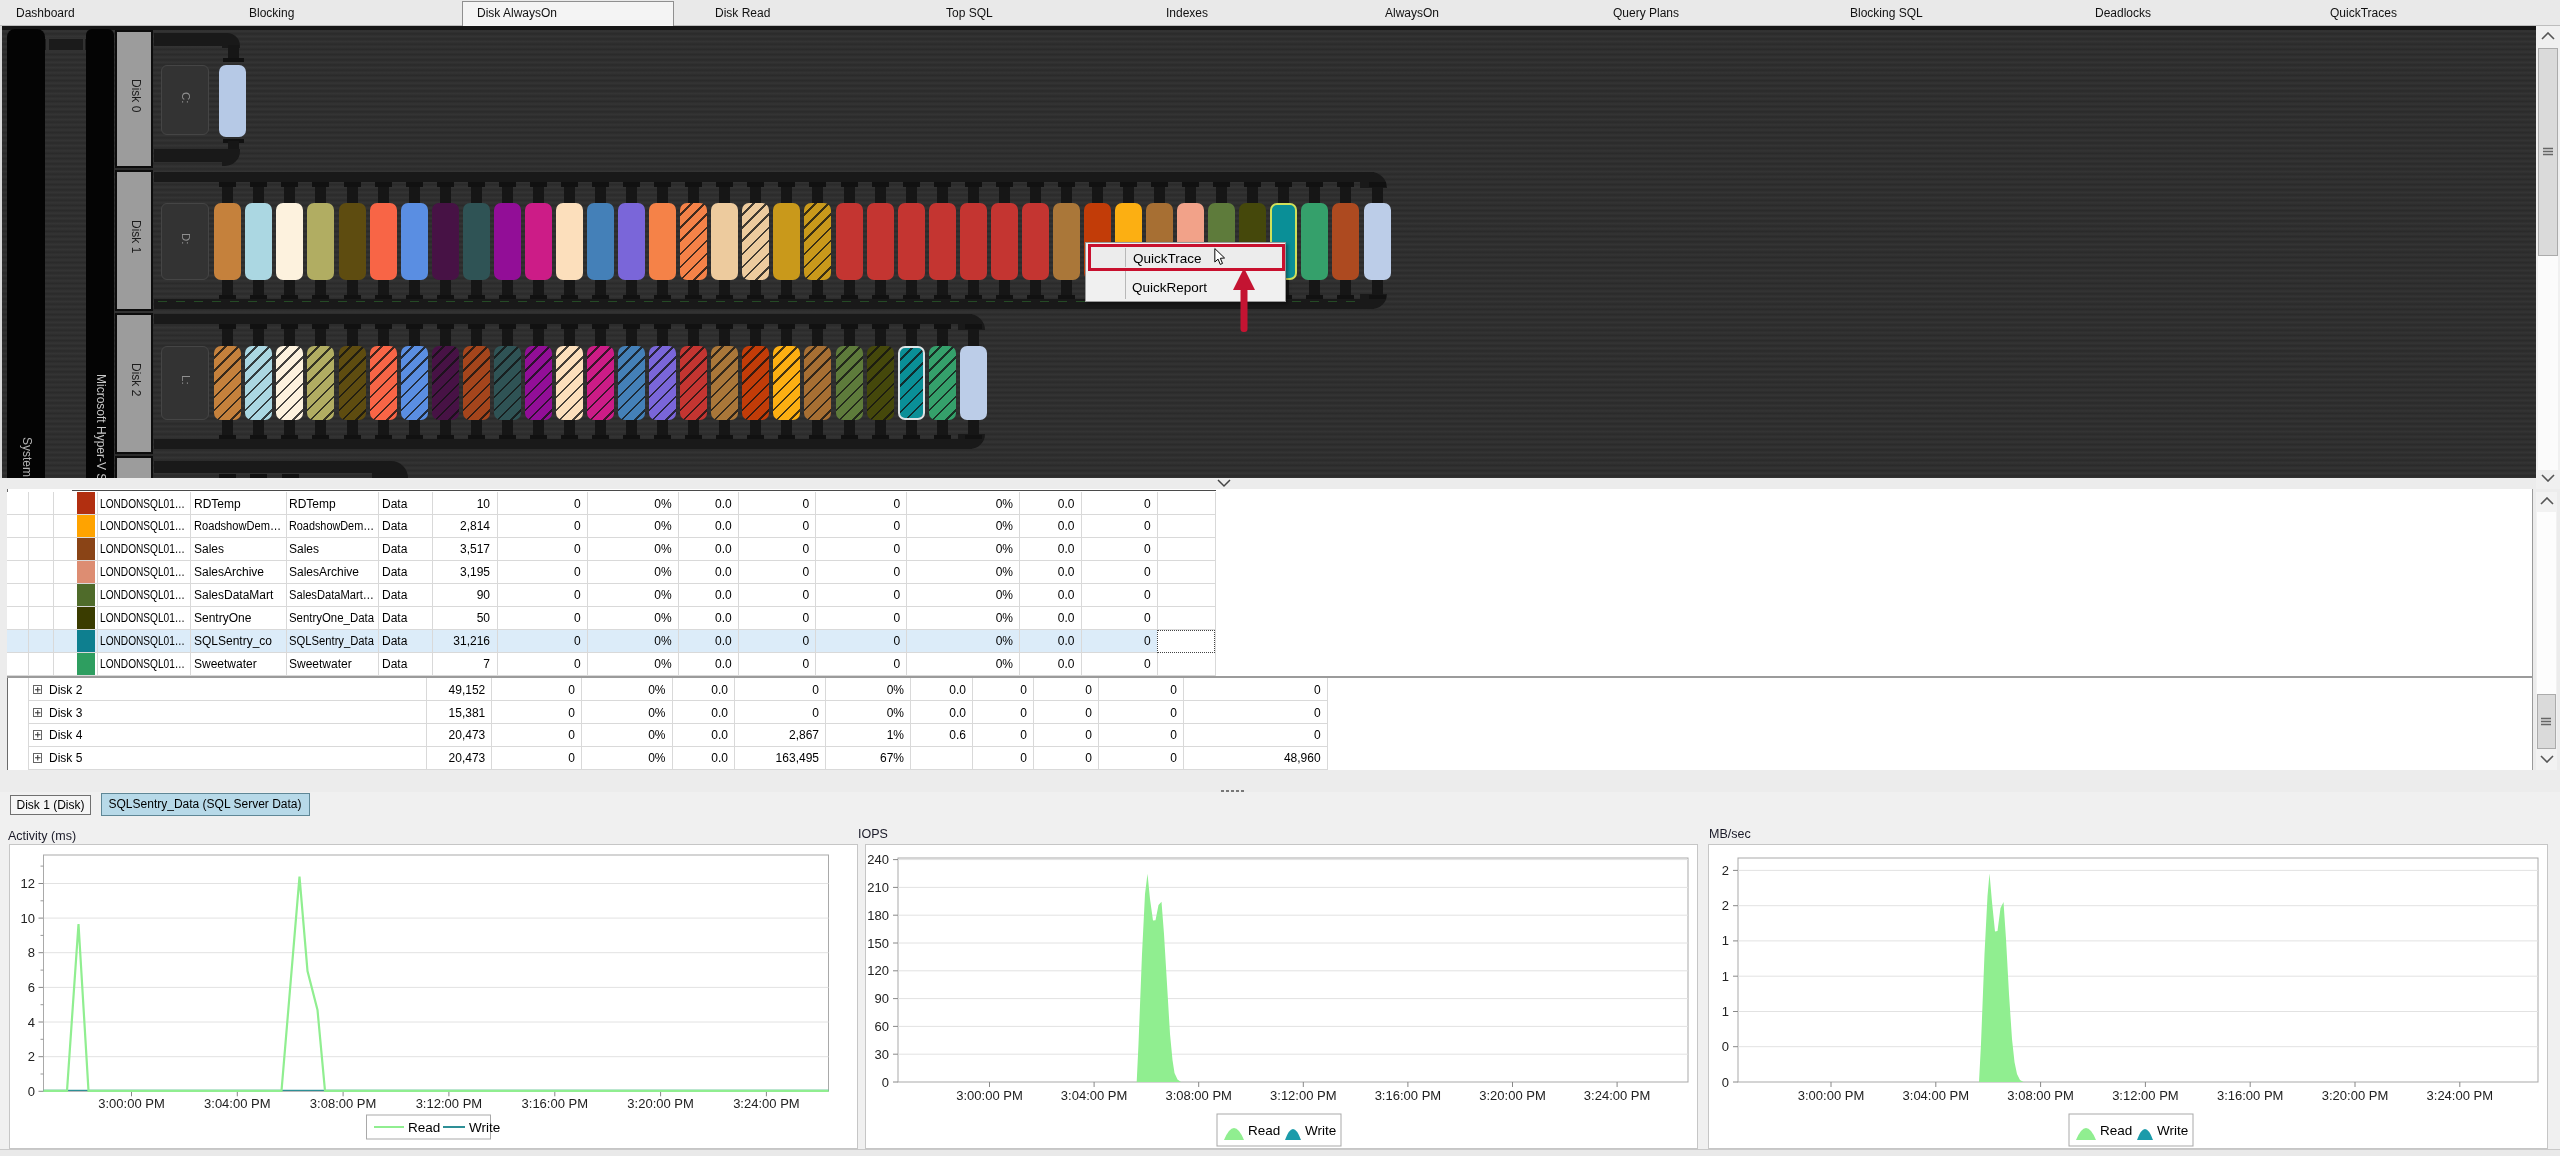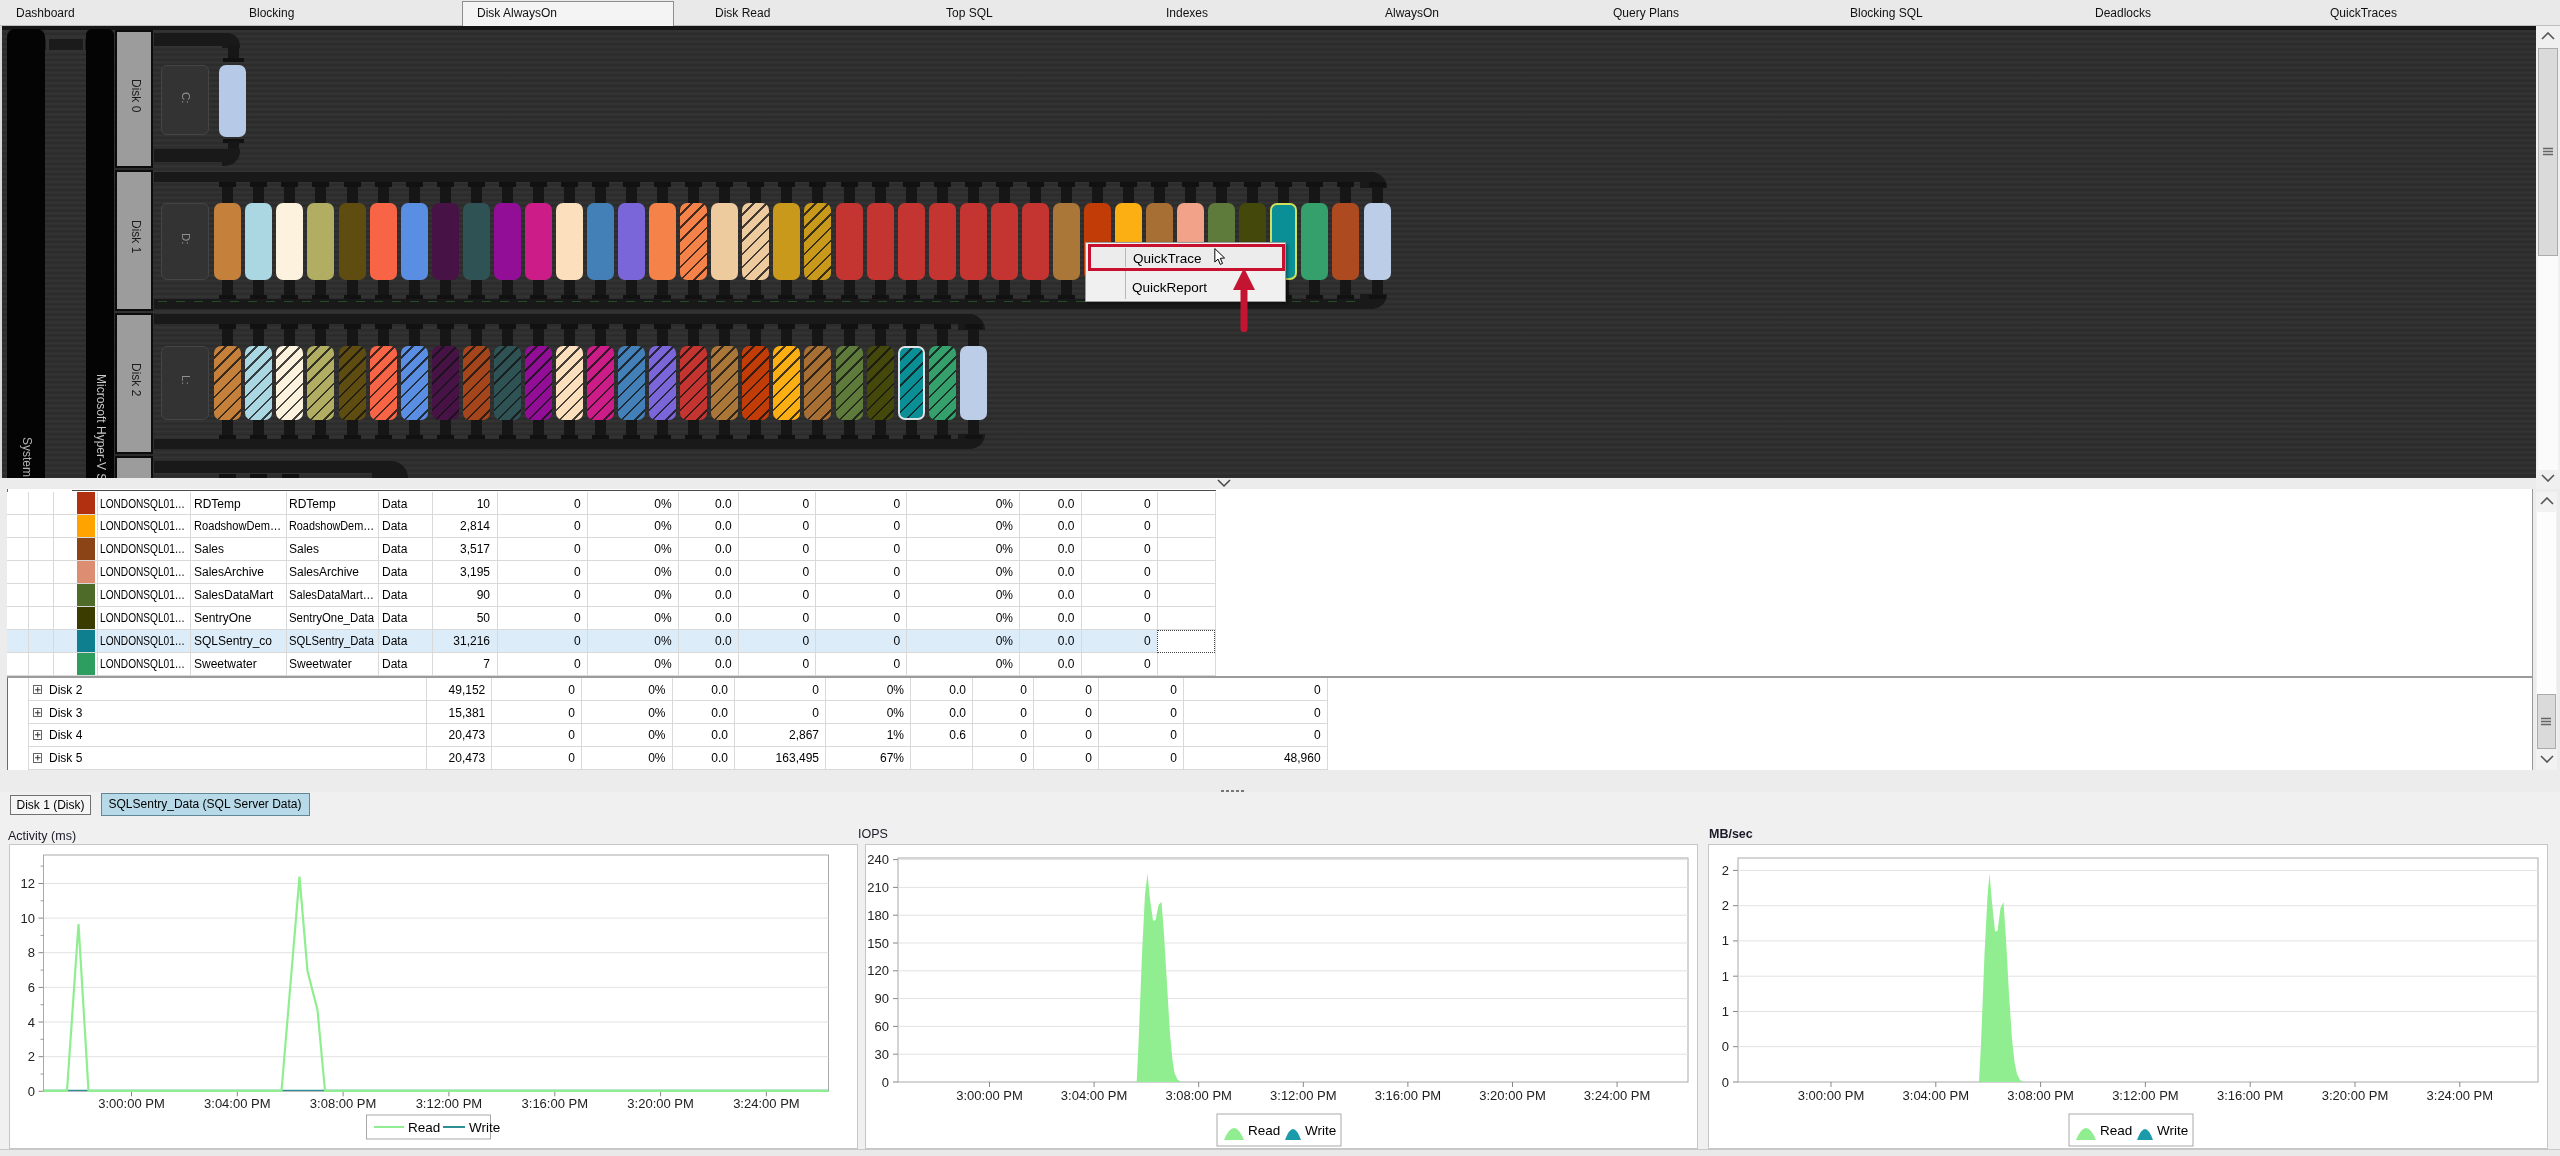--- a/index.html
+++ b/index.html
@@ -651,21 +651,21 @@
 <div style="left:1221px;top:789.5px;width:3px;height:2px;background:#777;"></div>
 <div style="left:1226px;top:789.5px;width:3px;height:2px;background:#777;"></div>
 <div style="left:1231px;top:789.5px;width:3px;height:2px;background:#777;"></div>
 <div style="left:1236px;top:789.5px;width:3px;height:2px;background:#777;"></div>
 <div style="left:1241px;top:789.5px;width:3px;height:2px;background:#777;"></div>
 <div style="left:0;top:792px;width:2560px;height:358px;background:#f0f0f0;"></div>
 <div style="left:10px;top:794.5px;width:81px;height:20px;background:#f5f5f5;border:1px solid #707070;font-size:12px;color:#000;display:flex;align-items:center;justify-content:center;">Disk 1 (Disk)</div>
 <div style="left:100.5px;top:792.5px;width:209px;height:23.5px;background:#b7d9e8;border:1px solid #5f8796;font-size:12px;color:#000;display:flex;align-items:center;justify-content:center;">SQLSentry_Data (SQL Server Data)</div>
 <div class="t" style="left:8px;top:829px;font-size:12.5px;color:#1a1a28;">Activity (ms)</div>
 <div class="t" style="left:858px;top:826.5px;font-size:12.5px;color:#1a1a28;">IOPS</div>
-<div class="t" style="left:1709px;top:827px;font-size:12.5px;color:#1a1a28;font-weight:bold;">MB/sec</div>
+<div class="t" style="left:1709px;top:827px;font-size:12.5px;color:#1a1a28;">MB/sec</div>
 <svg style="position:absolute;left:8.5px;top:844px;" width="849" height="305" viewBox="0 0 849 305" font-family="Liberation Sans,sans-serif">
     <rect x="0.5" y="0.5" width="848" height="304" fill="#ffffff" stroke="#c6c6c6"></rect>
     <rect x="34.5" y="11" width="785" height="236.3" fill="#ffffff" stroke="#a9a9a9" stroke-width="1"></rect>
     <text x="26" y="251.8" font-size="13" fill="#222" text-anchor="end">0</text>
     <line x1="29.5" y1="247.3" x2="34.5" y2="247.3" stroke="#888"></line>
     <line x1="34.5" y1="212.7" x2="819.5" y2="212.7" stroke="#e2e2e2"></line>
     <text x="26" y="217.2" font-size="13" fill="#222" text-anchor="end">2</text>
     <line x1="29.5" y1="212.7" x2="34.5" y2="212.7" stroke="#888"></line>
     <line x1="34.5" y1="178.0" x2="819.5" y2="178.0" stroke="#e2e2e2"></line>
     <text x="26" y="182.5" font-size="13" fill="#222" text-anchor="end">4</text>

